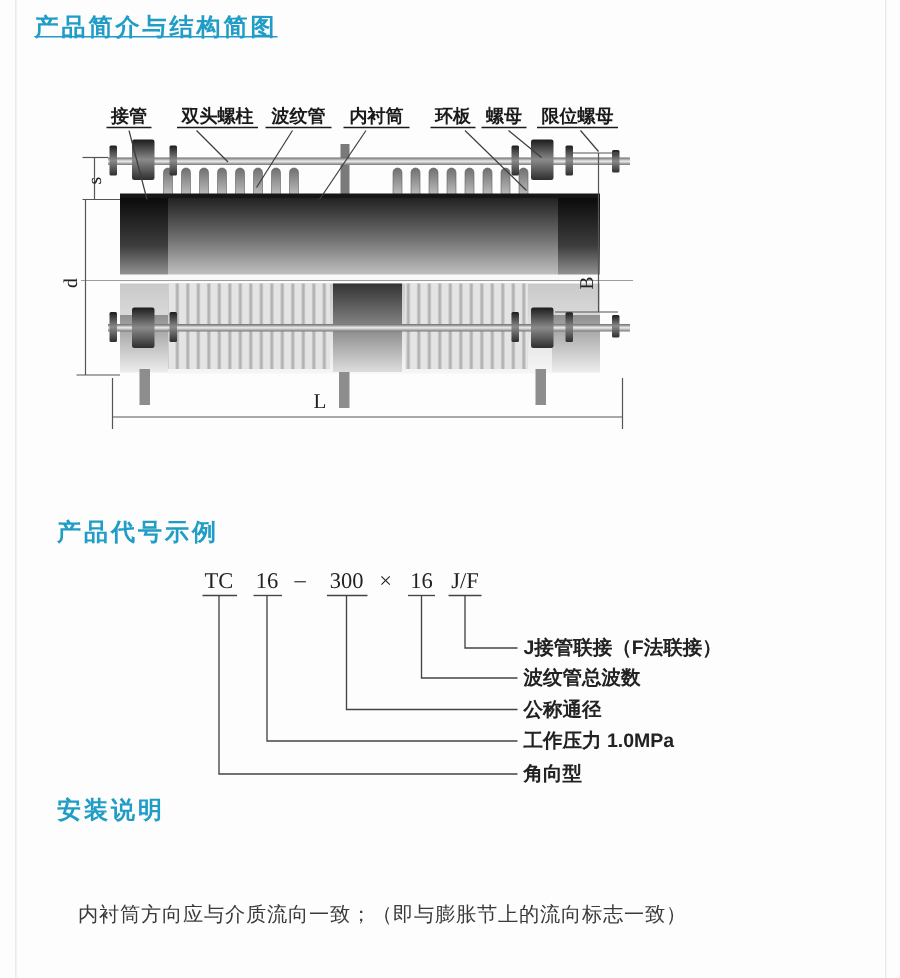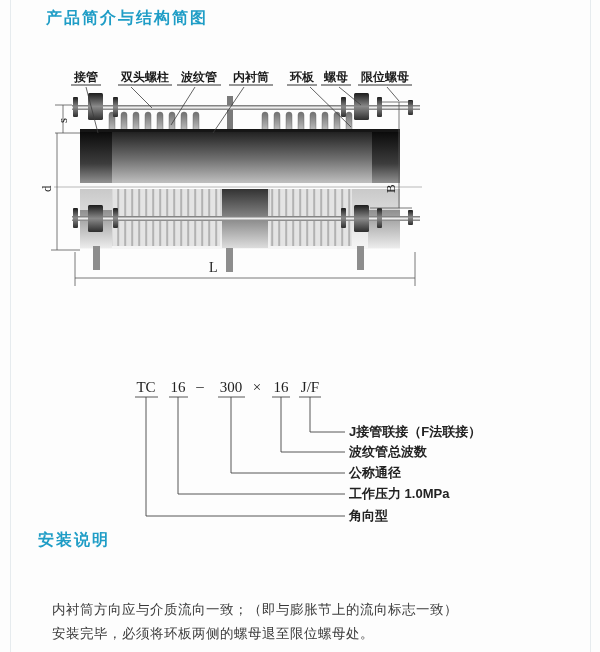--- a/index.html
+++ b/index.html
@@ -11,21 +11,21 @@
     overflow:hidden;
   }
   .edge{position:absolute;top:0;bottom:0;width:1px;background:#e6ebee;}
   .edge.left{left:10px;}
   .edge.right{left:590px;}
   h2.sec{
     position:absolute;margin:0;
     font-size:16px;font-weight:700;letter-spacing:2px;
     color:#1f9dc6;
   }
-  #sec1{top:8px;left:46px;}
+  #sec1{top:8px;left:23px;text-decoration:underline;}
   #sec2{top:345px;left:38px;}
   #sec3{top:530px;left:38px;}
   .install{
     position:absolute;top:598px;left:52px;width:480px;
     font-size:13.5px;font-weight:400;color:#3a3a3a;
     letter-spacing:0.5px;line-height:24px;
   }
   svg{position:absolute;}
   #structure{top:60px;left:38px;}
   #codeplot{top:372px;left:120px;}
@@ -199,20 +199,21 @@
       <line x1="37" y1="192" x2="37" y2="226"></line>
       <line x1="377" y1="192" x2="377" y2="226"></line>
       <line x1="37" y1="218" x2="377" y2="218"></line>
     </g>
     <text class="dim" transform="translate(29,63) rotate(-90)">s</text>
     <text class="dim" transform="translate(13,132) rotate(-90)">d</text>
     <text class="dim" transform="translate(357,133) rotate(-90)">B</text>
     <text class="dimL" x="171" y="212">L</text>
   </svg>
 
+  <h2 class="sec" id="sec2">产品代号示例</h2>
 
   <svg id="codeplot" width="400" height="160" viewBox="0 0 400 160">
 
     <text class="code" x="26" y="20" text-anchor="middle">TC</text>
     <text class="code" x="58" y="20" text-anchor="middle">16</text>
     <text class="code" x="80" y="19" text-anchor="middle">–</text>
     <text class="code" x="111" y="20" text-anchor="middle">300</text>
     <text class="code" x="137" y="20" text-anchor="middle">×</text>
     <text class="code" x="161" y="20" text-anchor="middle">16</text>
     <text class="code" x="190" y="20" text-anchor="middle">J/F</text>
@@ -237,15 +238,14 @@
     <text class="callout" x="229" y="84">波纹管总波数</text>
     <text class="callout" x="229" y="105">公称通径</text>
     <text class="callout" x="229" y="126">工作压力 1.0MPa</text>
     <text class="callout" x="229" y="148">角向型</text>
   </svg>
 
   <h2 class="sec" id="sec3">安装说明</h2>
 
   <div class="install">
     <div>内衬筒方向应与介质流向一致；（即与膨胀节上的流向标志一致）</div>
-    <div>安装完毕，必须将环板两侧的螺母退至限位螺母处。</div>
   </div>
 </div>
 
 </body></html>

